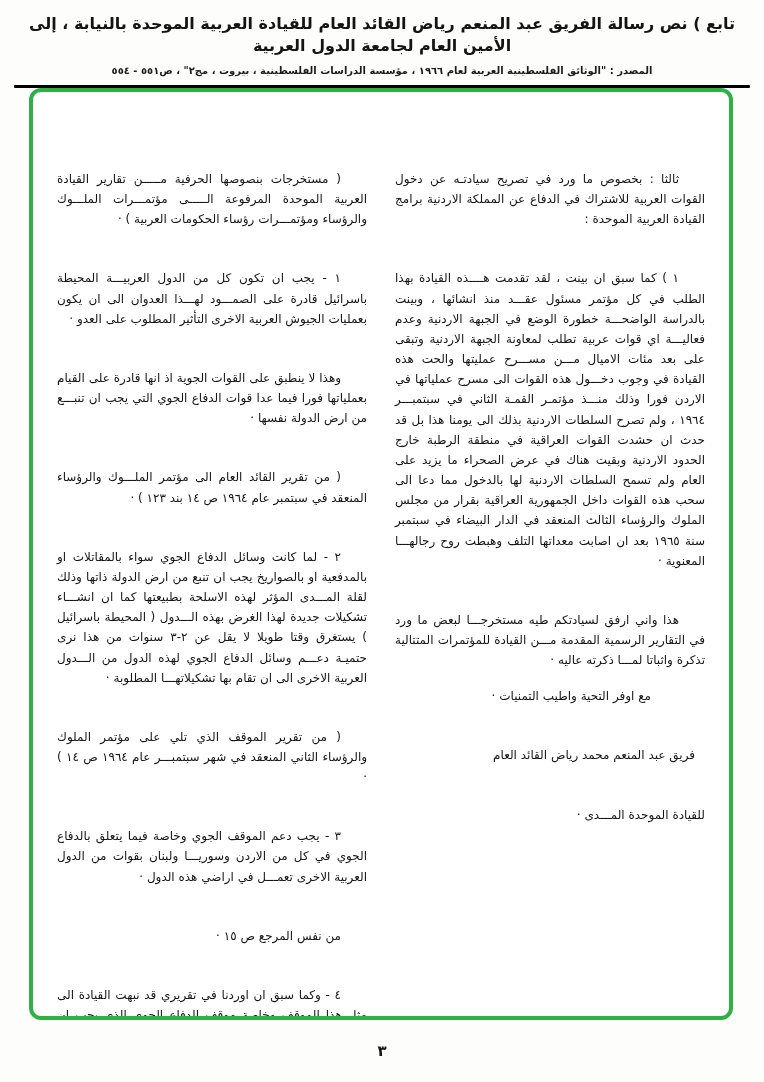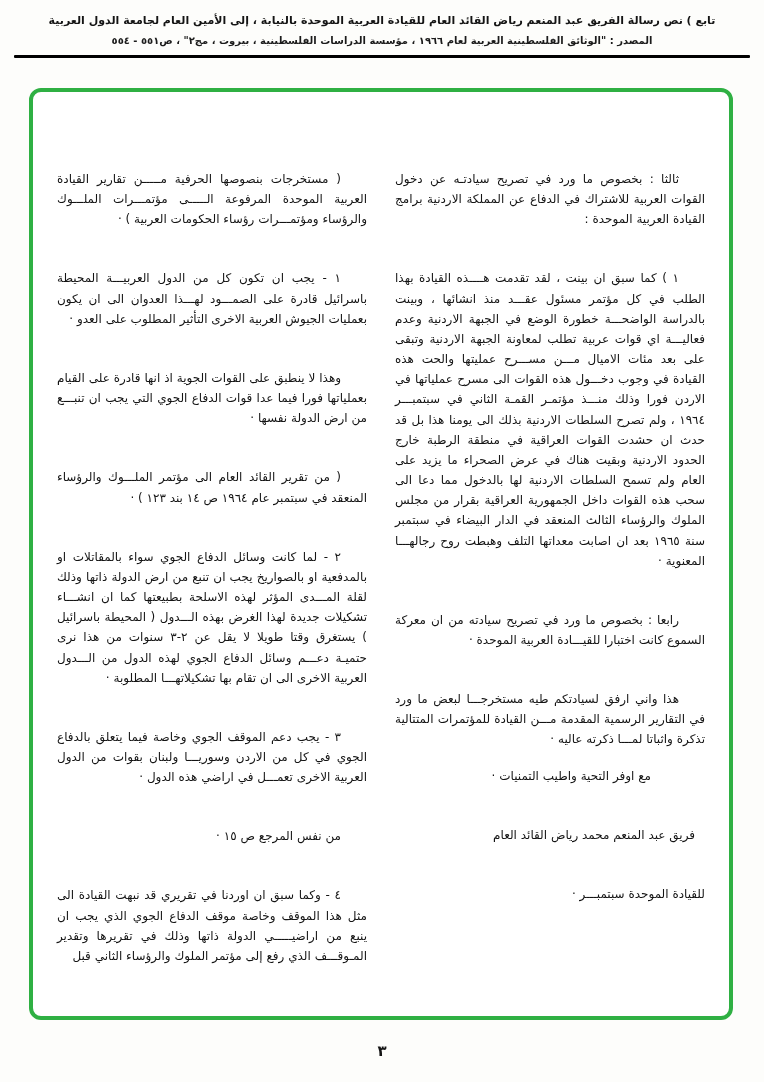--- a/index.html
+++ b/index.html
@@ -10,21 +10,21 @@
     font-family: "DejaVu Sans", sans-serif;
     color: #141414;
     position: relative;
     direction: rtl;
   }
   .page { position: relative; width: 764px; height: 1082px; overflow: hidden; }
 
   
   .header { padding-top: 13px; text-align: center; direction: rtl; }
   .header .title {
-    font-size: 11px; font-weight: bold; line-height: 1.4;
+    font-size: 16px; font-weight: bold; line-height: 1.4;
     padding: 0 10px; letter-spacing: 0;
   }
   .header .source {
     font-size: 10px; font-weight: bold; margin-top: 7px; color: #1b1b1b;
   }
   .header .rule {
     height: 3px; background: #000; margin: 9px 14px 0 14px; border-radius: 1px;
   }
 
   
@@ -71,33 +71,33 @@
     <div class="source">المصدر : "الوثائق الفلسطينية العربية لعام ١٩٦٦ ، مؤسسة الدراسات الفلسطينية ، بيروت ، مج٢" ، ص٥٥١ - ٥٥٤</div>
     <div class="rule"></div>
   </div>
 
   <div class="frame">
     <div class="columns">
 
       <div class="col">
         <p>ثالثا : بخصوص ما ورد في تصريح سيادتـه عن دخول القوات العربية للاشتراك في الدفاع عن المملكة الاردنية برامج القيادة العربية الموحدة :</p>
         <p>١ )  كما سبق ان بينت ، لقد تقدمت هــــذه القيادة بهذا الطلب في كل مؤتمر مسئول عقـــد منذ انشائها ، وبينت بالدراسة الواضحـــة خطورة الوضع في الجبهة الاردنية وعدم فعاليـــة اي قوات عربية تطلب لمعاونة الجبهة الاردنية وتبقى على بعد مئات الاميال مـــن مســـرح عمليتها والحت هذه القيادة في وجوب دخـــول هذه القوات الى مسرح عملياتها في الاردن فورا وذلك منـــذ مؤتمـر القمـة الثاني في سبتمبـــر ١٩٦٤ ، ولم تصرح السلطات الاردنية بذلك الى يومنا هذا بل قد حدث ان حشدت القوات العراقية في منطقة الرطبة خارج الحدود الاردنية وبقيت هناك في عرض الصحراء ما يزيد على العام ولم تسمح السلطات الاردنية لها بالدخول مما دعا الى سحب هذه القوات داخل الجمهورية العراقية بقرار من مجلس الملوك والرؤساء الثالث المنعقد في الدار البيضاء في سبتمبر سنة ١٩٦٥ بعد ان اصابت معداتها التلف وهبطت روح رجالهـــا المعنوية ·</p>
-        <p>رابعا : بخصوص ما ورد في تصريح سيادته من ان معركة السموع كانت اختبارا للقيـــادة العربية الموحدة ·</p>
         <p>هذا واني ارفق لسيادتكم طيه مستخرجـــا لبعض ما ورد في التقارير الرسمية المقدمة مـــن القيادة للمؤتمرات المتتالية تذكرة واثباتا لمـــا ذكرته عاليه ·</p>
         <p class="closing">مع اوفر التحية واطيب التمنيات ·</p>
         <p class="signature">فريق عبد المنعم محمد رياض القائد العام</p>
-        <p class="signature2">للقيادة الموحدة سبتمبـــر ·</p>
+        <p class="signature2">للقيادة الموحدة المـــدى ·</p>
       </div>
 
       <div class="col">
         <p>( مستخرجات بنصوصها الحرفية مـــــن تقارير القيادة العربية الموحدة المرفوعة الـــــى مؤتمـــرات الملـــوك والرؤساء ومؤتمـــرات رؤساء الحكومات العربية ) ·</p>
         <p>١ - يجب ان تكون كل من الدول العربيـــة المحيطة باسرائيل قادرة على الصمـــود لهـــذا العدوان الى ان يكون بعمليات الجيوش العربية الاخرى التأثير المطلوب على العدو ·</p>
         <p>وهذا لا ينطبق على القوات الجوية اذ انها قادرة على القيام بعملياتها فورا فيما عدا قوات الدفاع الجوي التي يجب ان تنبـــع من ارض الدولة نفسها ·</p>
         <p>( من تقرير القائد العام الى مؤتمر الملـــوك والرؤساء المنعقد في سبتمبر عام ١٩٦٤ ص ١٤ بند ١٢٣ ) ·</p>
         <p>٢ - لما كانت وسائل الدفاع الجوي سواء بالمقاتلات او بالمدفعية او بالصواريخ يجب ان تنبع من ارض الدولة ذاتها وذلك لقلة المـــدى المؤثر لهذه الاسلحة بطبيعتها كما ان انشـــاء تشكيلات جديدة لهذا الغرض بهذه الـــدول ( المحيطة باسرائيل ) يستغرق وقتا طويلا لا يقل عن ٢-٣ سنوات من هذا نرى حتميـة دعـــم وسائل الدفاع الجوي لهذه الدول من الـــدول العربية الاخرى الى ان تقام بها تشكيلاتهـــا المطلوبة ·</p>
+        <p>( من تقرير الموقف الذي تلي على مؤتمر الملوك والرؤساء الثاني المنعقد في شهر سبتمبـــر عام ١٩٦٤ ص ١٤ ) ·</p>
         <p>٣ - يجب دعم الموقف الجوي وخاصة فيما يتعلق بالدفاع الجوي في كل من الاردن وسوريـــا ولبنان بقوات من الدول العربية الاخرى تعمـــل في اراضي هذه الدول ·</p>
         <p>من نفس المرجع ص ١٥ ·</p>
         <p>٤ - وكما سبق ان اوردنا في تقريري قد نبهت القيادة الى مثل هذا الموقف وخاصة موقف الدفاع الجوي الذي يجب ان ينبع من اراضيـــــي الدولة ذاتها وذلك في تقريرها وتقدير المـوقـــف الذي رفع إلى مؤتمر الملوك والرؤساء الثاني قبل</p>
       </div>
 
     </div>
   </div>
 
   <div class="page-number">٣</div>
 

